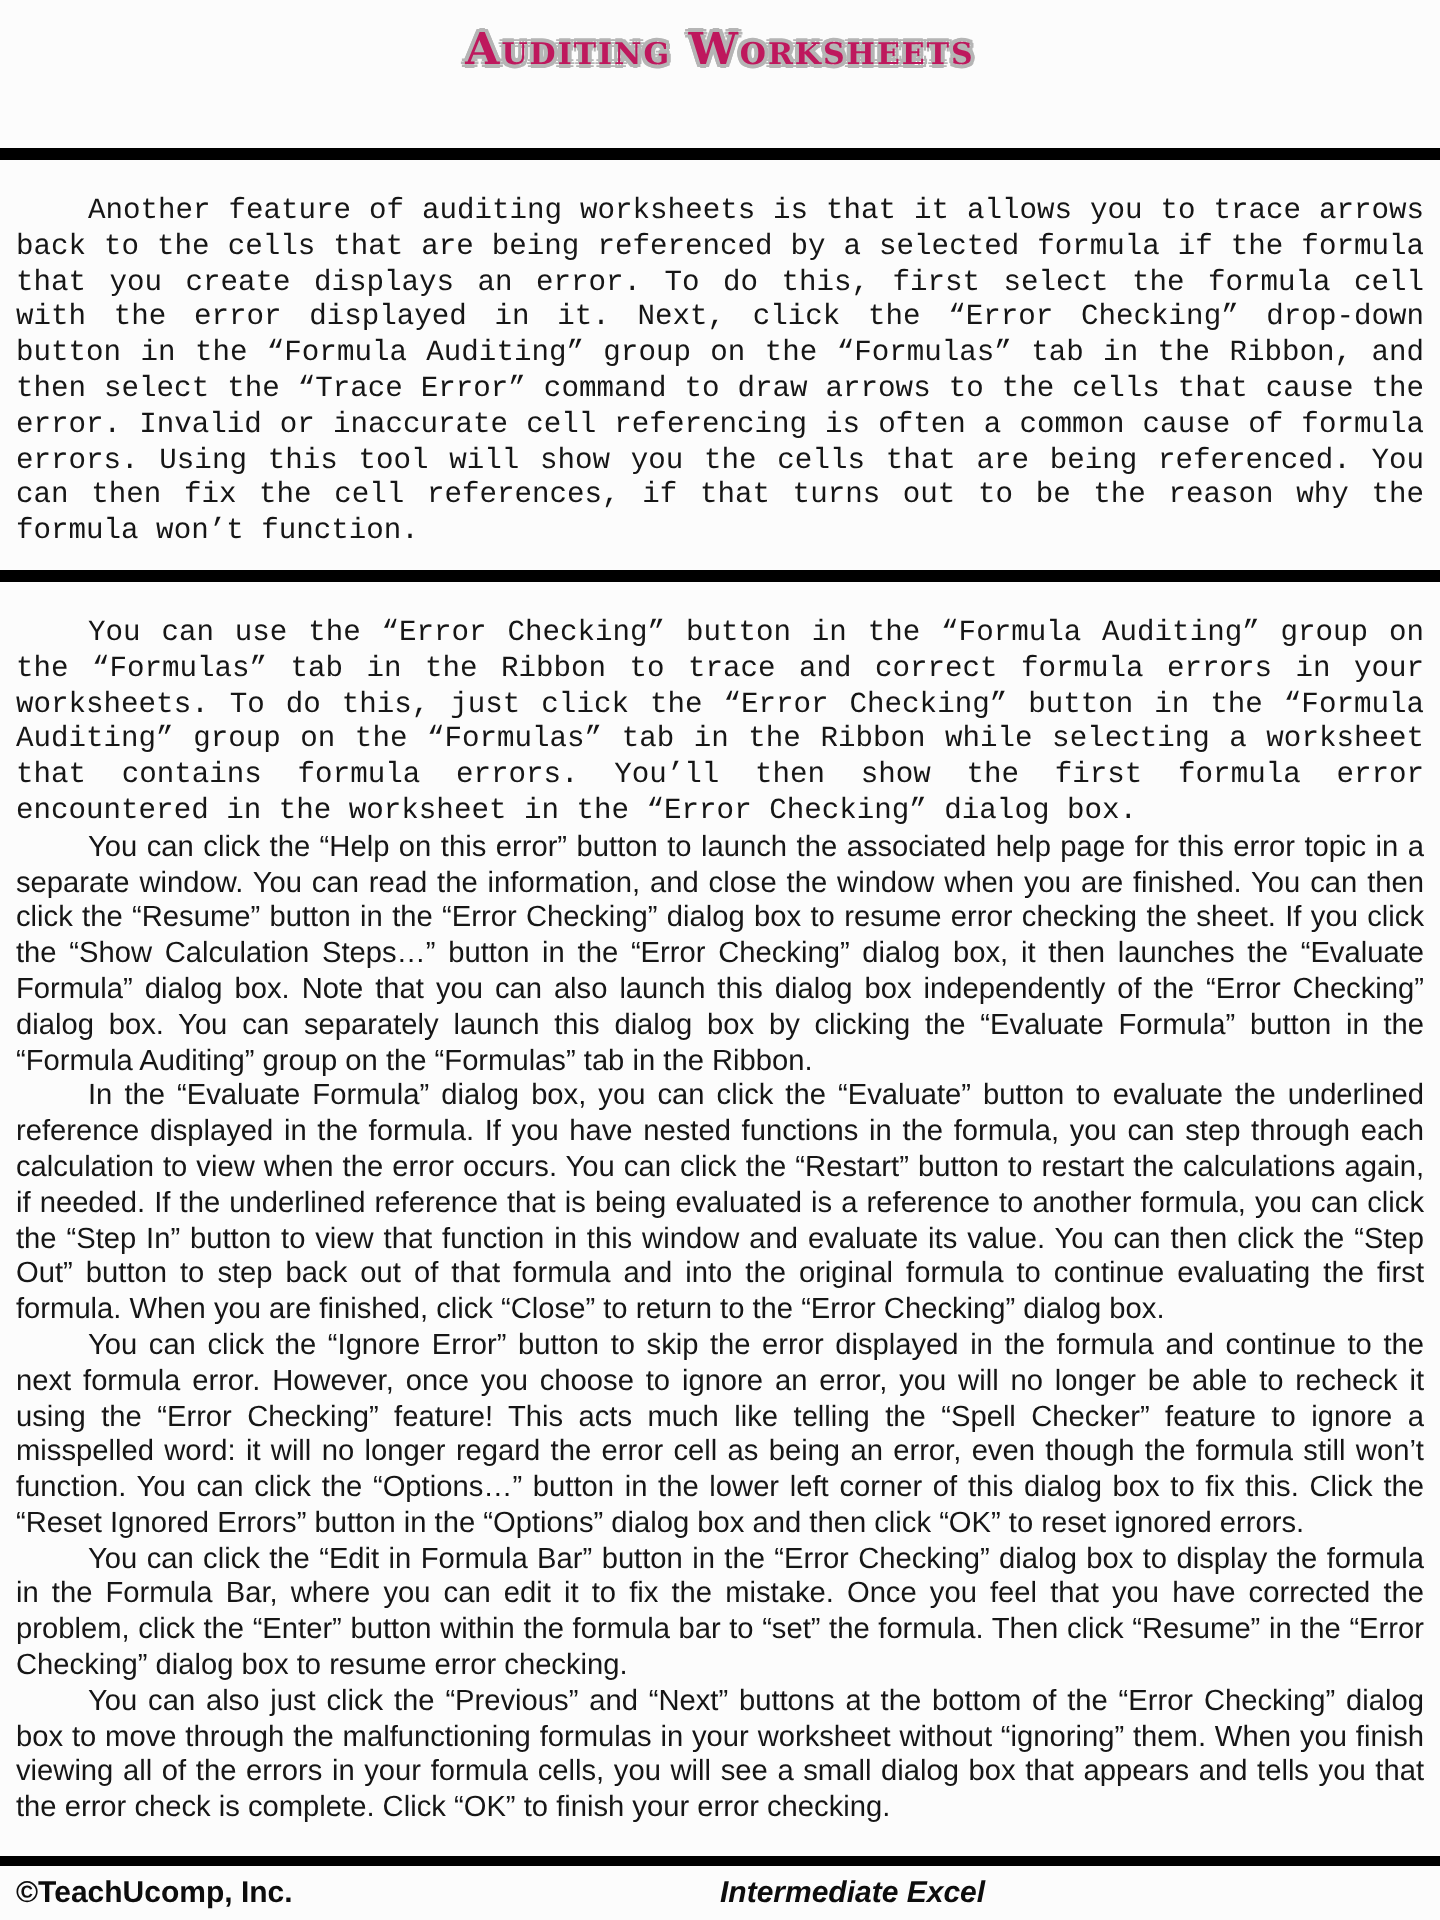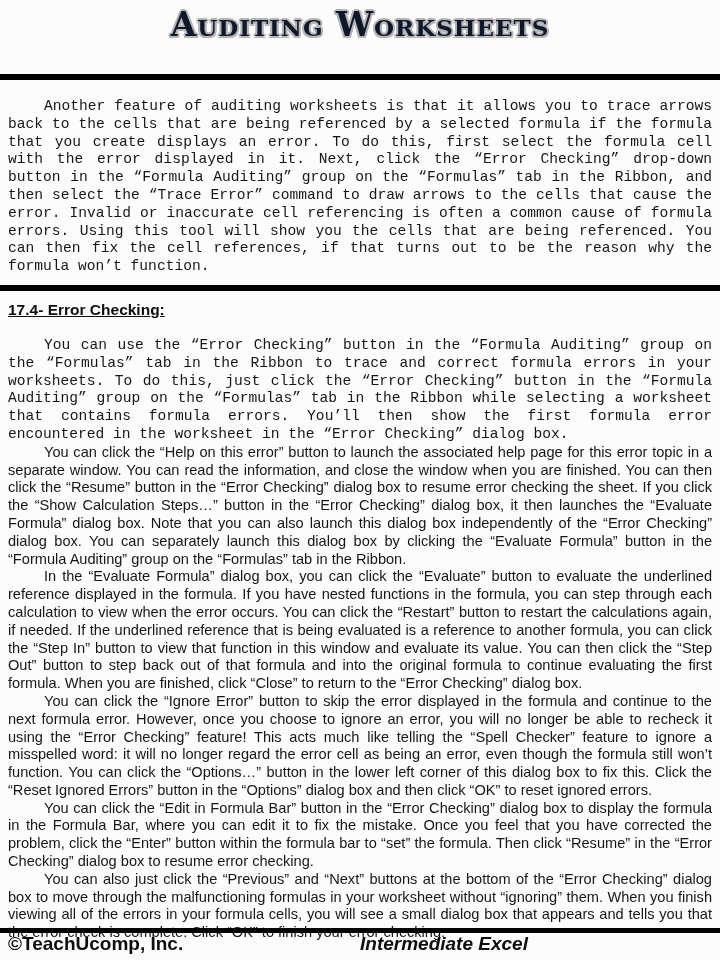--- a/index.html
+++ b/index.html
@@ -13,24 +13,24 @@
     overflow: hidden;
     color: #151515;
     font-family: "Liberation Sans", sans-serif;
   }
   .page-title {
     padding-top: 4px;
     text-align: center;
     font-family: "DejaVu Serif", serif;
     font-weight: bold;
     font-variant: small-caps;
-    font-size: 33px;
+    font-size: 22px;
     line-height: 42px;
     letter-spacing: 1px;
-    color: #0f172a;
+    color: #be185d;
     text-shadow:
       2px 0 0 #b5b5b5, -2px 0 0 #b5b5b5,
       0 2px 0 #b5b5b5, 0 -2px 0 #b5b5b5,
       1.5px 1.5px 0 #b5b5b5, -1.5px -1.5px 0 #b5b5b5,
       1.5px -1.5px 0 #b5b5b5, -1.5px 1.5px 0 #b5b5b5;
   }
   .rule {
     height: 6px;
     background: #000;
     width: 100%;
@@ -60,21 +60,21 @@
     bottom: 27px;
     height: 5px;
     background: #000;
   }
   .footer-row {
     position: absolute;
     left: 8px; right: 8px;
     bottom: 5px;
     display: flex;
     align-items: baseline;
-    font-size: 19px;
+    font-size: 15px;
     font-weight: bold;
     color: #0d0d0d;
   }
   .footer-left  { flex: 1; text-align: left; }
   .footer-center{ flex: 1; text-align: left; font-style: italic; }
   .footer-right { flex: 1; text-align: right; }
 </style>
 </head>
 <body>
 
@@ -84,21 +84,20 @@
 
   <div class="rule rule-top"></div>
 
 
   <div class="body-text">
     <p class="para-first">Another feature of auditing worksheets is that it allows you to trace arrows back to the cells that are being referenced by a selected formula if the formula that you create displays an error. To do this, first select the formula cell with the error displayed in it. Next, click the “Error Checking” drop-down button in the “Formula Auditing” group on the “Formulas” tab in the Ribbon, and then select the “Trace Error” command to draw arrows to the cells that cause the error. Invalid or inaccurate cell referencing is often a common cause of formula errors. Using this tool will show you the cells that are being referenced. You can then fix the cell references, if that turns out to be the reason why the formula won’t function.</p>
   </div>
 
   <div class="rule rule-mid"></div>
 
-  <div class="section-heading">17.4- Error Checking:</div>
 
   <div class="body-text">
     <p class="para-first">You can use the “Error Checking” button in the “Formula Auditing” group on the “Formulas” tab in the Ribbon to trace and correct formula errors in your worksheets. To do this, just click the “Error Checking” button in the “Formula Auditing” group on the “Formulas” tab in the Ribbon while selecting a worksheet that contains formula errors. You’ll then show the first formula error encountered in the worksheet in the “Error Checking” dialog box.</p>
     <p>You can click the “Help on this error” button to launch the associated help page for this error topic in a separate window. You can read the information, and close the window when you are finished. You can then click the “Resume” button in the “Error Checking” dialog box to resume error checking the sheet. If you click the “Show Calculation Steps…” button in the “Error Checking” dialog box, it then launches the “Evaluate Formula” dialog box. Note that you can also launch this dialog box independently of the “Error Checking” dialog box. You can separately launch this dialog box by clicking the “Evaluate Formula” button in the “Formula Auditing” group on the “Formulas” tab in the Ribbon.</p>
     <p>In the “Evaluate Formula” dialog box, you can click the “Evaluate” button to evaluate the underlined reference displayed in the formula. If you have nested functions in the formula, you can step through each calculation to view when the error occurs. You can click the “Restart” button to restart the calculations again, if needed. If the underlined reference that is being evaluated is a reference to another formula, you can click the “Step In” button to view that function in this window and evaluate its value. You can then click the “Step Out” button to step back out of that formula and into the original formula to continue evaluating the first formula. When you are finished, click “Close” to return to the “Error Checking” dialog box.</p>
     <p>You can click the “Ignore Error” button to skip the error displayed in the formula and continue to the next formula error. However, once you choose to ignore an error, you will no longer be able to recheck it using the “Error Checking” feature! This acts much like telling the “Spell Checker” feature to ignore a misspelled word: it will no longer regard the error cell as being an error, even though the formula still won’t function. You can click the “Options…” button in the lower left corner of this dialog box to fix this. Click the “Reset Ignored Errors” button in the “Options” dialog box and then click “OK” to reset ignored errors.</p>
     <p>You can click the “Edit in Formula Bar” button in the “Error Checking” dialog box to display the formula in the Formula Bar, where you can edit it to fix the mistake. Once you feel that you have corrected the problem, click the “Enter” button within the formula bar to “set” the formula. Then click “Resume” in the “Error Checking” dialog box to resume error checking.</p>
     <p>You can also just click the “Previous” and “Next” buttons at the bottom of the “Error Checking” dialog box to move through the malfunctioning formulas in your worksheet without “ignoring” them. When you finish viewing all of the errors in your formula cells, you will see a small dialog box that appears and tells you that the error check is complete. Click “OK” to finish your error checking.</p>
   </div>
 

